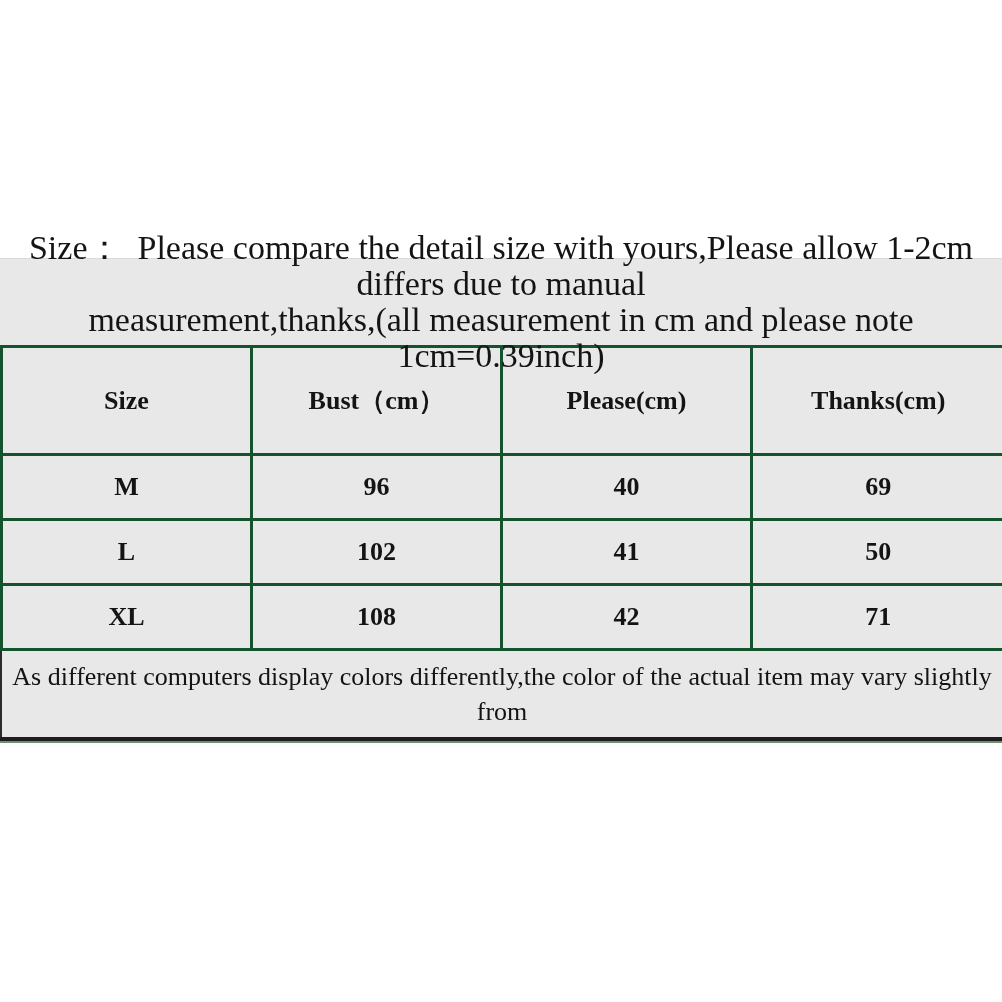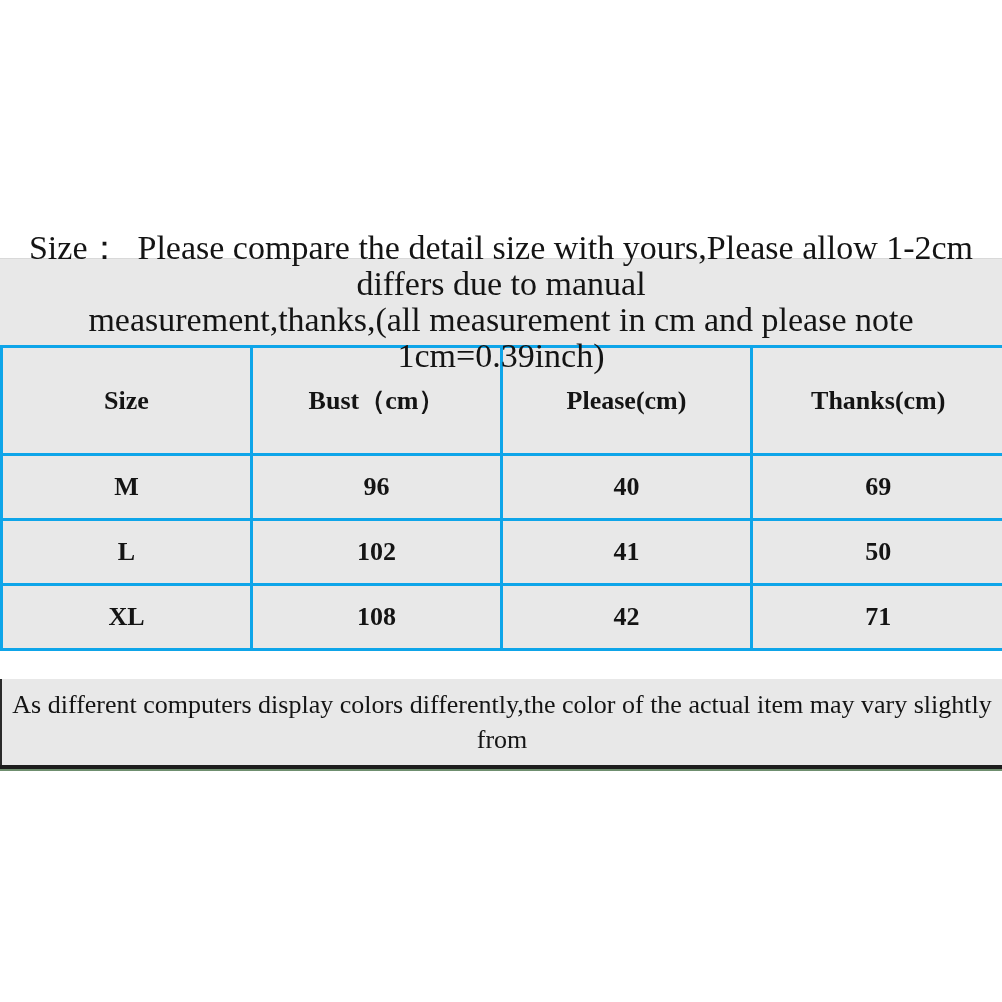--- a/index.html
+++ b/index.html
@@ -45,21 +45,21 @@
 
   
   table.size-table {
     width: 1002px;
     border-collapse: collapse;
     background: #e8e8e8;
     table-layout: fixed;
   }
   table.size-table th,
   table.size-table td {
-    border: 3px solid #0ea5e9;
+    border: 3px solid #14532d;
     text-align: center;
     vertical-align: middle;
     font-weight: bold;
     font-size: 26px;
     padding: 0;
     background: #e8e8e8;
     margin-top: 40px;
   }
   table.size-table tr > *:last-child { border-right: none; }
   table.size-table th { height: 105px; }
@@ -73,21 +73,20 @@
   .footer-note {
     box-sizing: border-box;
     width: 1002px; height: 86px;
     background: #e8e8e8;
     border-left: 2px solid #2a2a2a;
     display: flex; flex-direction: column;
     justify-content: center;
     text-align: center;
     font-size: 26px;
     line-height: 35px;
-    margin-top: 28px;
   }
   .bottom-line   { width: 1002px; height: 4px; background: #1d1d1d; }
   .bottom-accent { width: 1002px; height: 2px; background: #6f8f6f; }
 </style>
 </head>
 <body>
 
 <div class="canvas">
 
   <div class="tick t1"></div>

